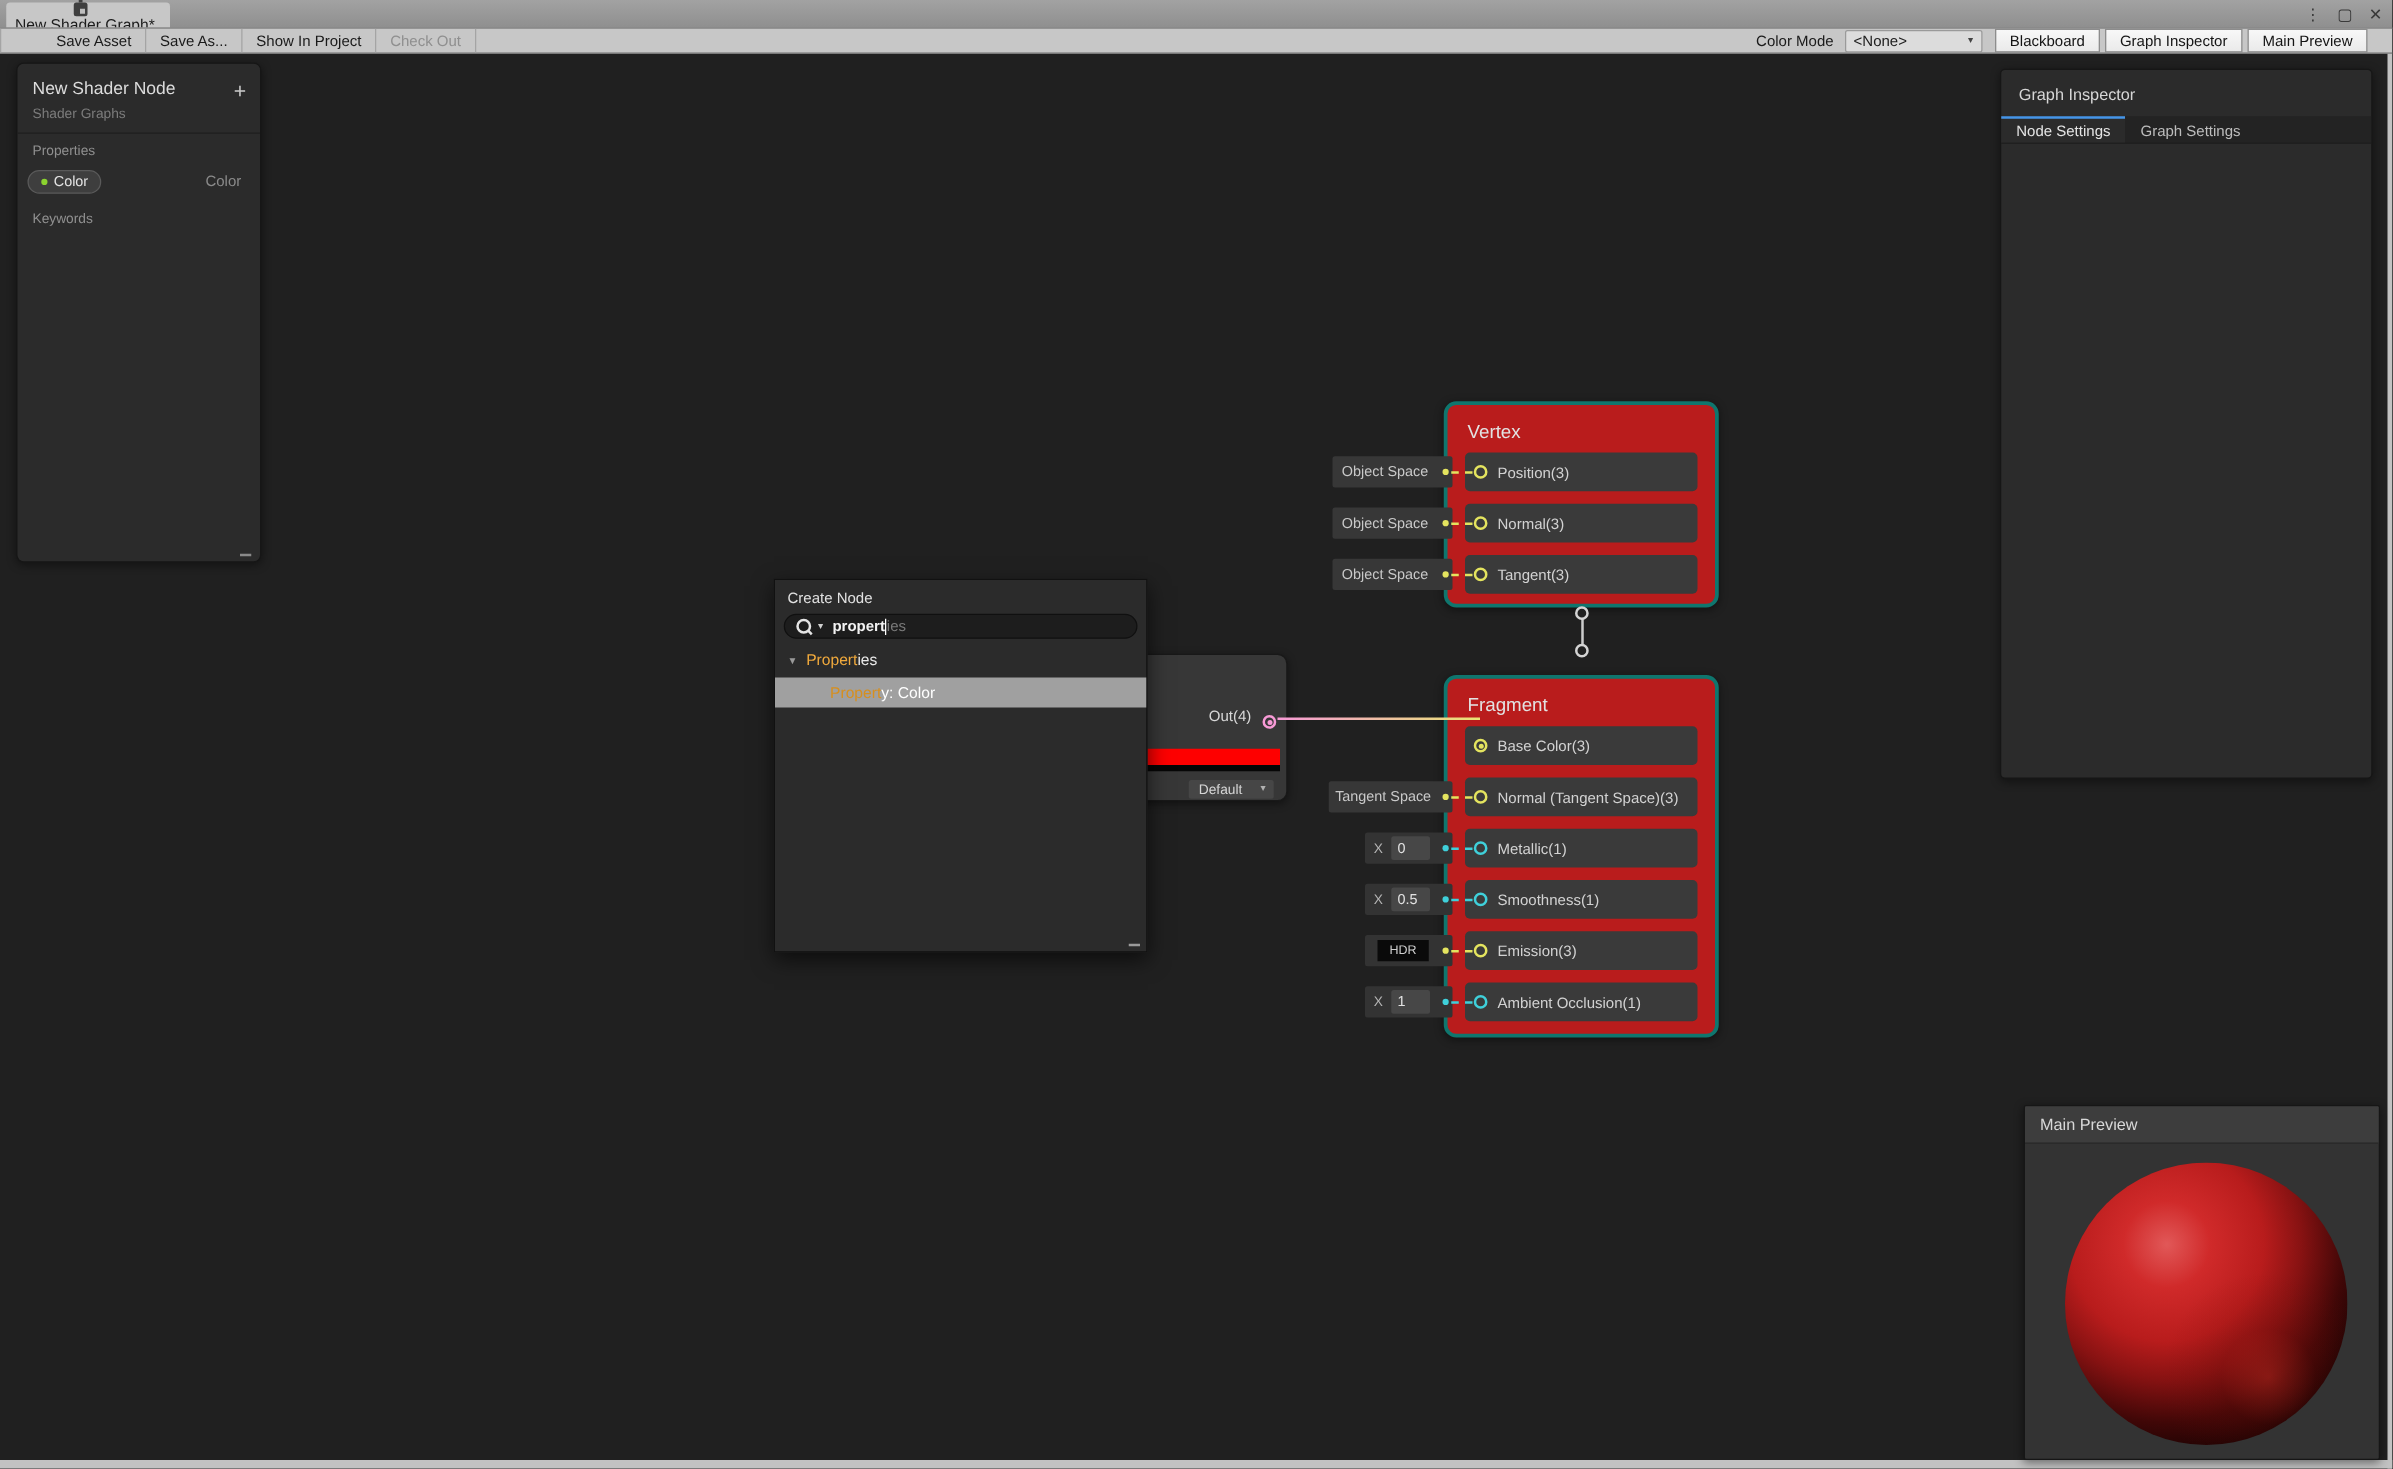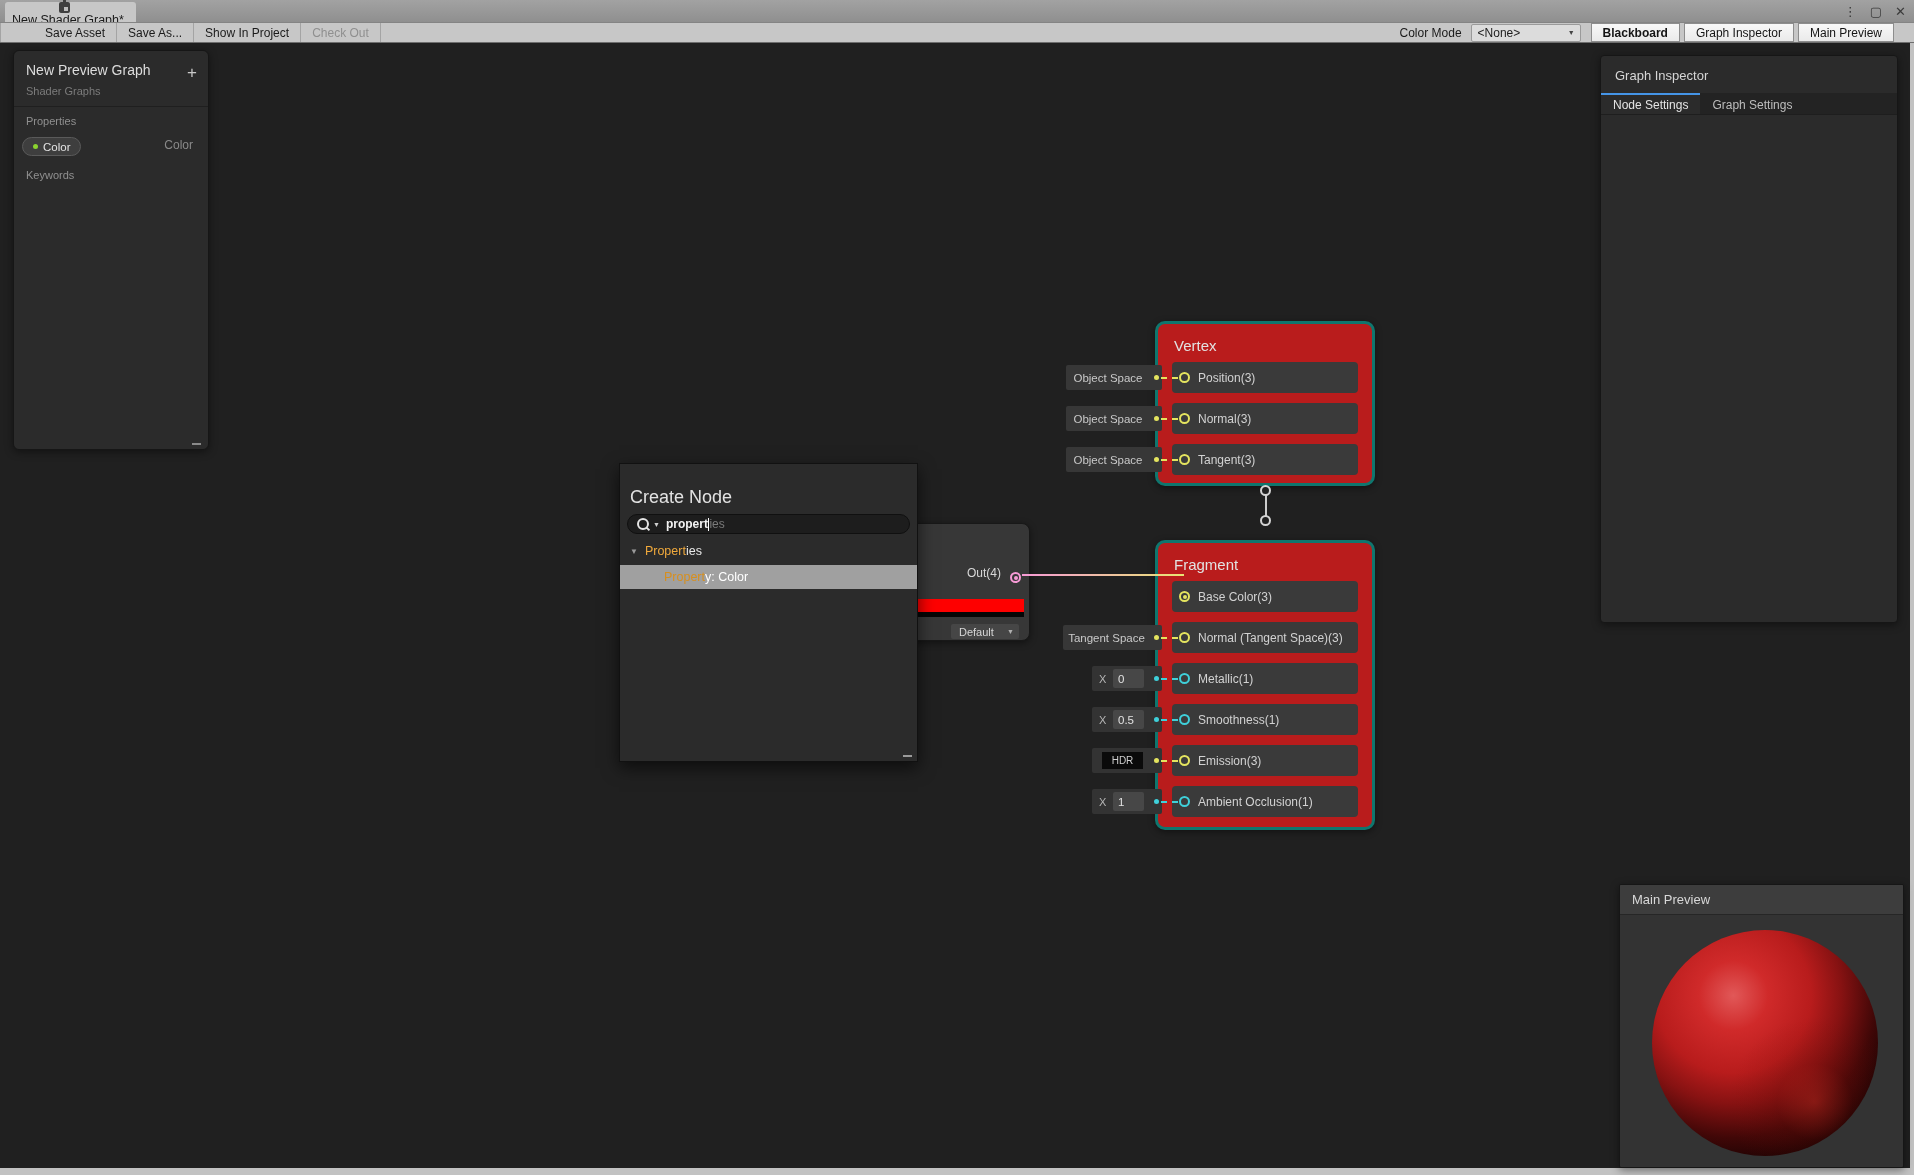--- a/index.html
+++ b/index.html
@@ -27,21 +27,21 @@
   .tbarbtn{display:flex;align-items:center;padding:0 11px;border-right:1px solid #a4a4a4;}
   .tbarbtn.first{border-left:1px solid #a4a4a4;padding-left:44px;}
   .tbarbtn.disabled{color:#8f8f8f;}
   #toolbar-right{position:absolute;right:20px;top:0;height:19px;display:flex;align-items:center;}
   #color-mode-label{margin-right:9px;}
   #color-mode-dd{width:96px;height:16px;background:#dcdcdc;border:1px solid #9a9a9a;border-radius:2px;
     display:flex;align-items:center;padding:0 6px;position:relative;color:#1c1c1c;}
   #color-mode-dd .caret{position:absolute;right:5px;font-size:7px;color:#444;}
   .tbtn{height:19px;box-sizing:border-box;border:1px solid #8d8d8d;background:linear-gradient(#f8f8f8,#eaeaea);
     padding:0 11px;display:flex;align-items:center;margin-left:4px;color:#141414;}
-  #toolbar-right .tbtn.firstr{margin-left:10px;font-weight:bold;}
+  #toolbar-right .tbtn.firstr{margin-left:10px;}
   
   #border-right{position:absolute;right:0;top:43px;width:4px;height:1132px;background:#c2c2c2;}
   #border-bottom{position:absolute;left:0;top:1168px;width:1914px;height:7px;background:#c2c2c2;}
   
   .panel{position:absolute;background:#2b2b2b;border:1px solid #161616;border-radius:6px;
     box-shadow:0 2px 8px rgba(0,0,0,.45);box-sizing:border-box;color:#d6d6d6;}
   
   #blackboard{left:13px;top:50px;width:196px;height:400px;}
   #bb-title{font-size:14px;color:#dcdcdc;padding:11px 12px 0 12px;}
   #bb-plus{position:absolute;right:11px;top:13px;font-size:17px;color:#c9c9c9;line-height:1;}
@@ -117,21 +117,21 @@
   #cn-out-port::after{content:'';position:absolute;left:1.5px;top:1.5px;width:4px;height:4px;
     background:var(--port-pink,#f79ad6);border-radius:50%;}
   #cn-swatch{position:absolute;left:0;top:75px;width:123px;height:13px;background:var(--swatch-red,#fe0000);}
   #cn-alpha{position:absolute;left:0;top:88px;width:123px;height:5px;background:#060606;}
   #cn-dd{position:absolute;left:50px;top:100px;width:68px;height:15px;background:#464646;border-radius:2px;
     display:flex;align-items:center;font-size:11px;color:#d6d6d6;padding-left:8px;box-sizing:border-box;}
   #cn-dd .caret{position:absolute;right:5px;font-size:7px;color:#b0b0b0;}
   
   #create-node{position:absolute;left:619px;top:463px;width:299px;height:299px;background:#2b2b2b;
     border:1px solid #111111;box-shadow:0 6px 16px rgba(0,0,0,.6);box-sizing:border-box;z-index:10;}
-  #cnp-title{font-size:18px;color:#e2e2e2;padding:7px 10px 6px 10px;margin-top:16px;}
+  #cnp-title{font-size:12px;color:#e2e2e2;padding:7px 10px 6px 10px;}
   #cnp-search{margin:0 7px;height:20px;background:#1d1d1d;border:1px solid #101010;border-radius:10px;
     display:flex;align-items:center;padding:0 9px;box-sizing:border-box;}
   .mag{position:relative;width:8px;height:8px;border:2px solid #e4e4e4;border-radius:50%;margin-right:4px;flex:none;}
   .mag::after{content:'';position:absolute;width:4px;height:2px;background:#e4e4e4;
     transform:rotate(45deg);right:-3px;bottom:-2px;}
   #cnp-search .scaret{font-size:7px;color:#d0d0d0;margin-right:6px;}
   #cnp-search .typed{font-size:12px;font-weight:bold;color:#f2f2f2;}
   #cnp-search .cursorbar{display:inline-block;width:1.5px;height:13px;background:#ffffff;vertical-align:-2px;}
   #cnp-search .hint{font-size:12px;color:#7a7a7a;}
   #cnp-cat{height:18px;margin-top:8px;display:flex;align-items:center;padding-left:10px;font-size:12.5px;}
@@ -173,21 +173,21 @@
     <div class="tbtn firstr">Blackboard</div>
     <div class="tbtn">Graph Inspector</div>
     <div class="tbtn">Main Preview</div>
   </div>
 </div>
 
 <div id="border-right"></div>
 <div id="border-bottom"></div>
 
 <div id="blackboard" class="panel">
-  <div id="bb-title">New Preview Graph</div>
+  <div id="bb-title">New Shader Node</div>
   <div id="bb-plus">+</div>
   <div id="bb-sub">Shader Graphs</div>
   <div class="bb-sec">Properties</div>
   <div id="bb-prop-row">
     <span id="bb-pill">
       <span class="dot"></span>
       <span class="name">Color</span>
     </span>
     <span id="bb-prop-type">Color</span>
   </div>

